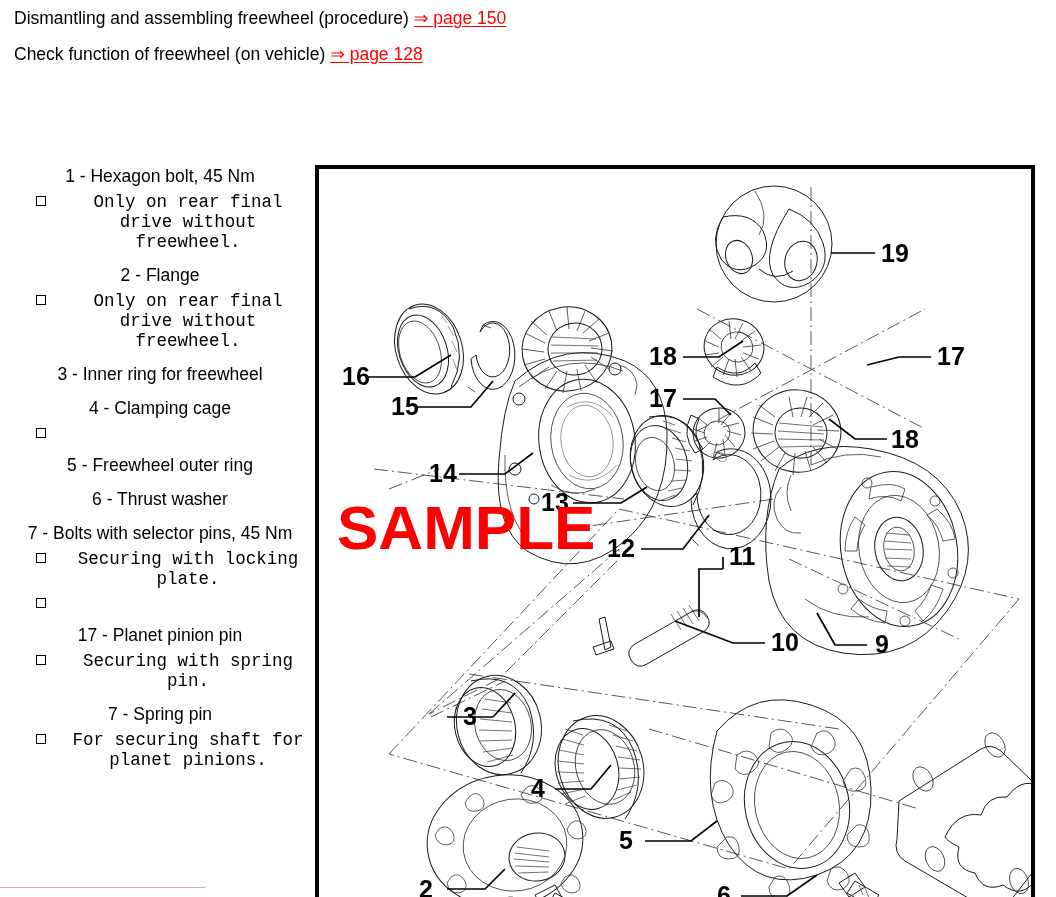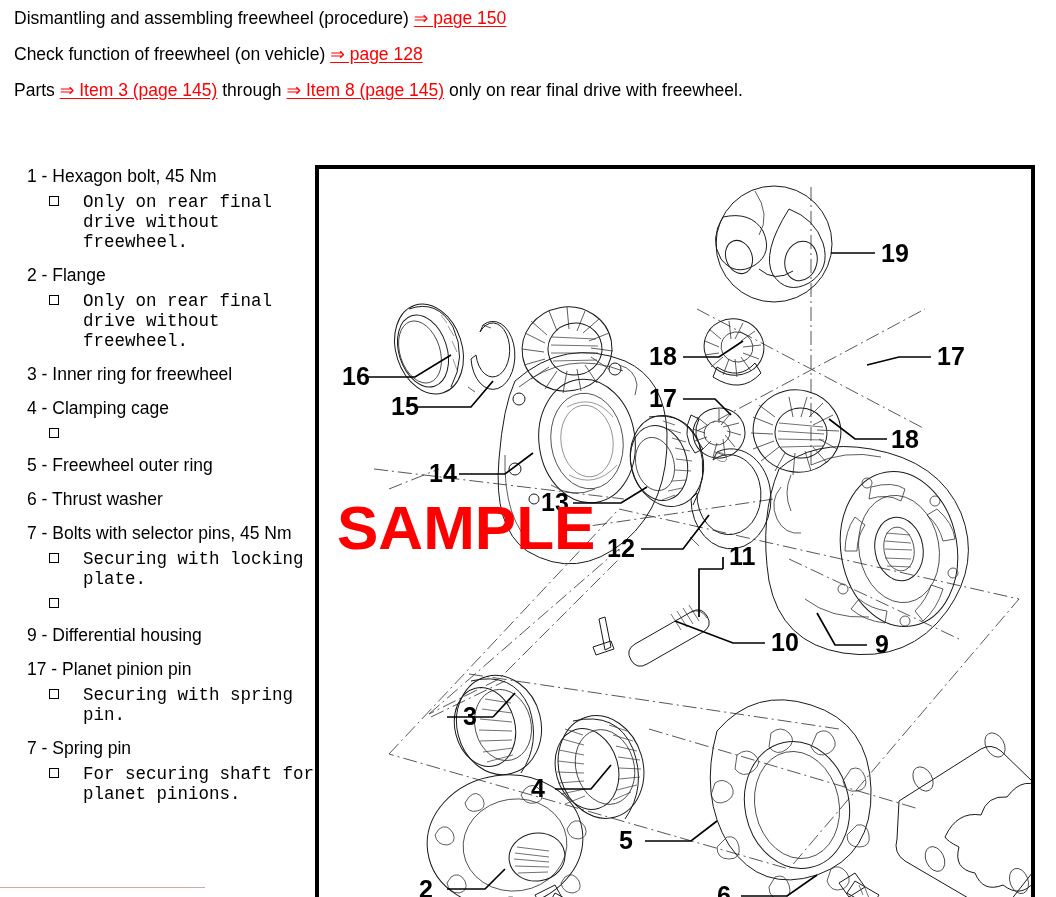--- a/index.html
+++ b/index.html
@@ -10,21 +10,21 @@
     color:#000000;
     -webkit-font-smoothing:antialiased;
   }
   
   #header{position:absolute;left:14px;top:8px;width:1020px;}
   .hdr-line{font-size:17.5px;line-height:20px;color:#000;margin-bottom:16px;white-space:normal;}
   .hdr-line.last{margin-bottom:0;}
   .xref{color:#FF0000;text-decoration:underline;text-underline-offset:2px;cursor:pointer;}
 
   
-  #parts-list{position:absolute;left:27px;top:166px;width:292px;}
+  #parts-list{position:absolute;left:14px;top:166px;width:292px;text-align:center;}
   .part-item{margin-bottom:0;}
   .part-title{
     font-size:17.5px;line-height:21px;color:#000;
     margin-top:13px;margin-bottom:0;
   }
   .part-item:first-child .part-title{margin-top:0;}
   .note-row{
     display:flex;align-items:flex-start;
     margin-top:5px;margin-left:22px;
   }
@@ -77,23 +77,20 @@
 <div id="header">
 
   <div class="hdr-line">
     <span>Dismantling and assembling freewheel (procedure) </span><a class="xref">⇒ page 150</a>
   </div>
 
   <div class="hdr-line">
     <span>Check function of freewheel (on vehicle) </span><a class="xref">⇒ page 128</a>
   </div>
 
-  <div class="hdr-line last">
-    <span>Parts </span><a class="xref">⇒ Item 3 (page 145)</a><span> through </span><a class="xref">⇒ Item 8 (page 145)</a><span> only on rear final drive with freewheel.</span>
-  </div>
 
 </div>
 
 <div id="parts-list">
     <div class="part-item">
       <div class="part-title">1 - Hexagon bolt, 45 Nm</div>
       <div class="note-row">
         <span class="note-bullet">
           <span class="shadow"></span>
           <span class="box"></span>
@@ -139,23 +136,20 @@
         <span class="note-text">Securing with locking plate.</span>
       </div>
     </div>
     <div class="part-item">
       <div class="note-row">
         <span class="note-bullet">
           <span class="shadow"></span>
           <span class="box"></span>
         </span>
       </div>
-    </div>
-    <div class="part-item">
-      <div class="part-title">9 - Differential housing</div>
     </div>
     <div class="part-item">
       <div class="part-title">17 - Planet pinion pin</div>
       <div class="note-row">
         <span class="note-bullet">
           <span class="shadow"></span>
           <span class="box"></span>
         </span>
         <span class="note-text">Securing with spring pin.</span>
       </div>

